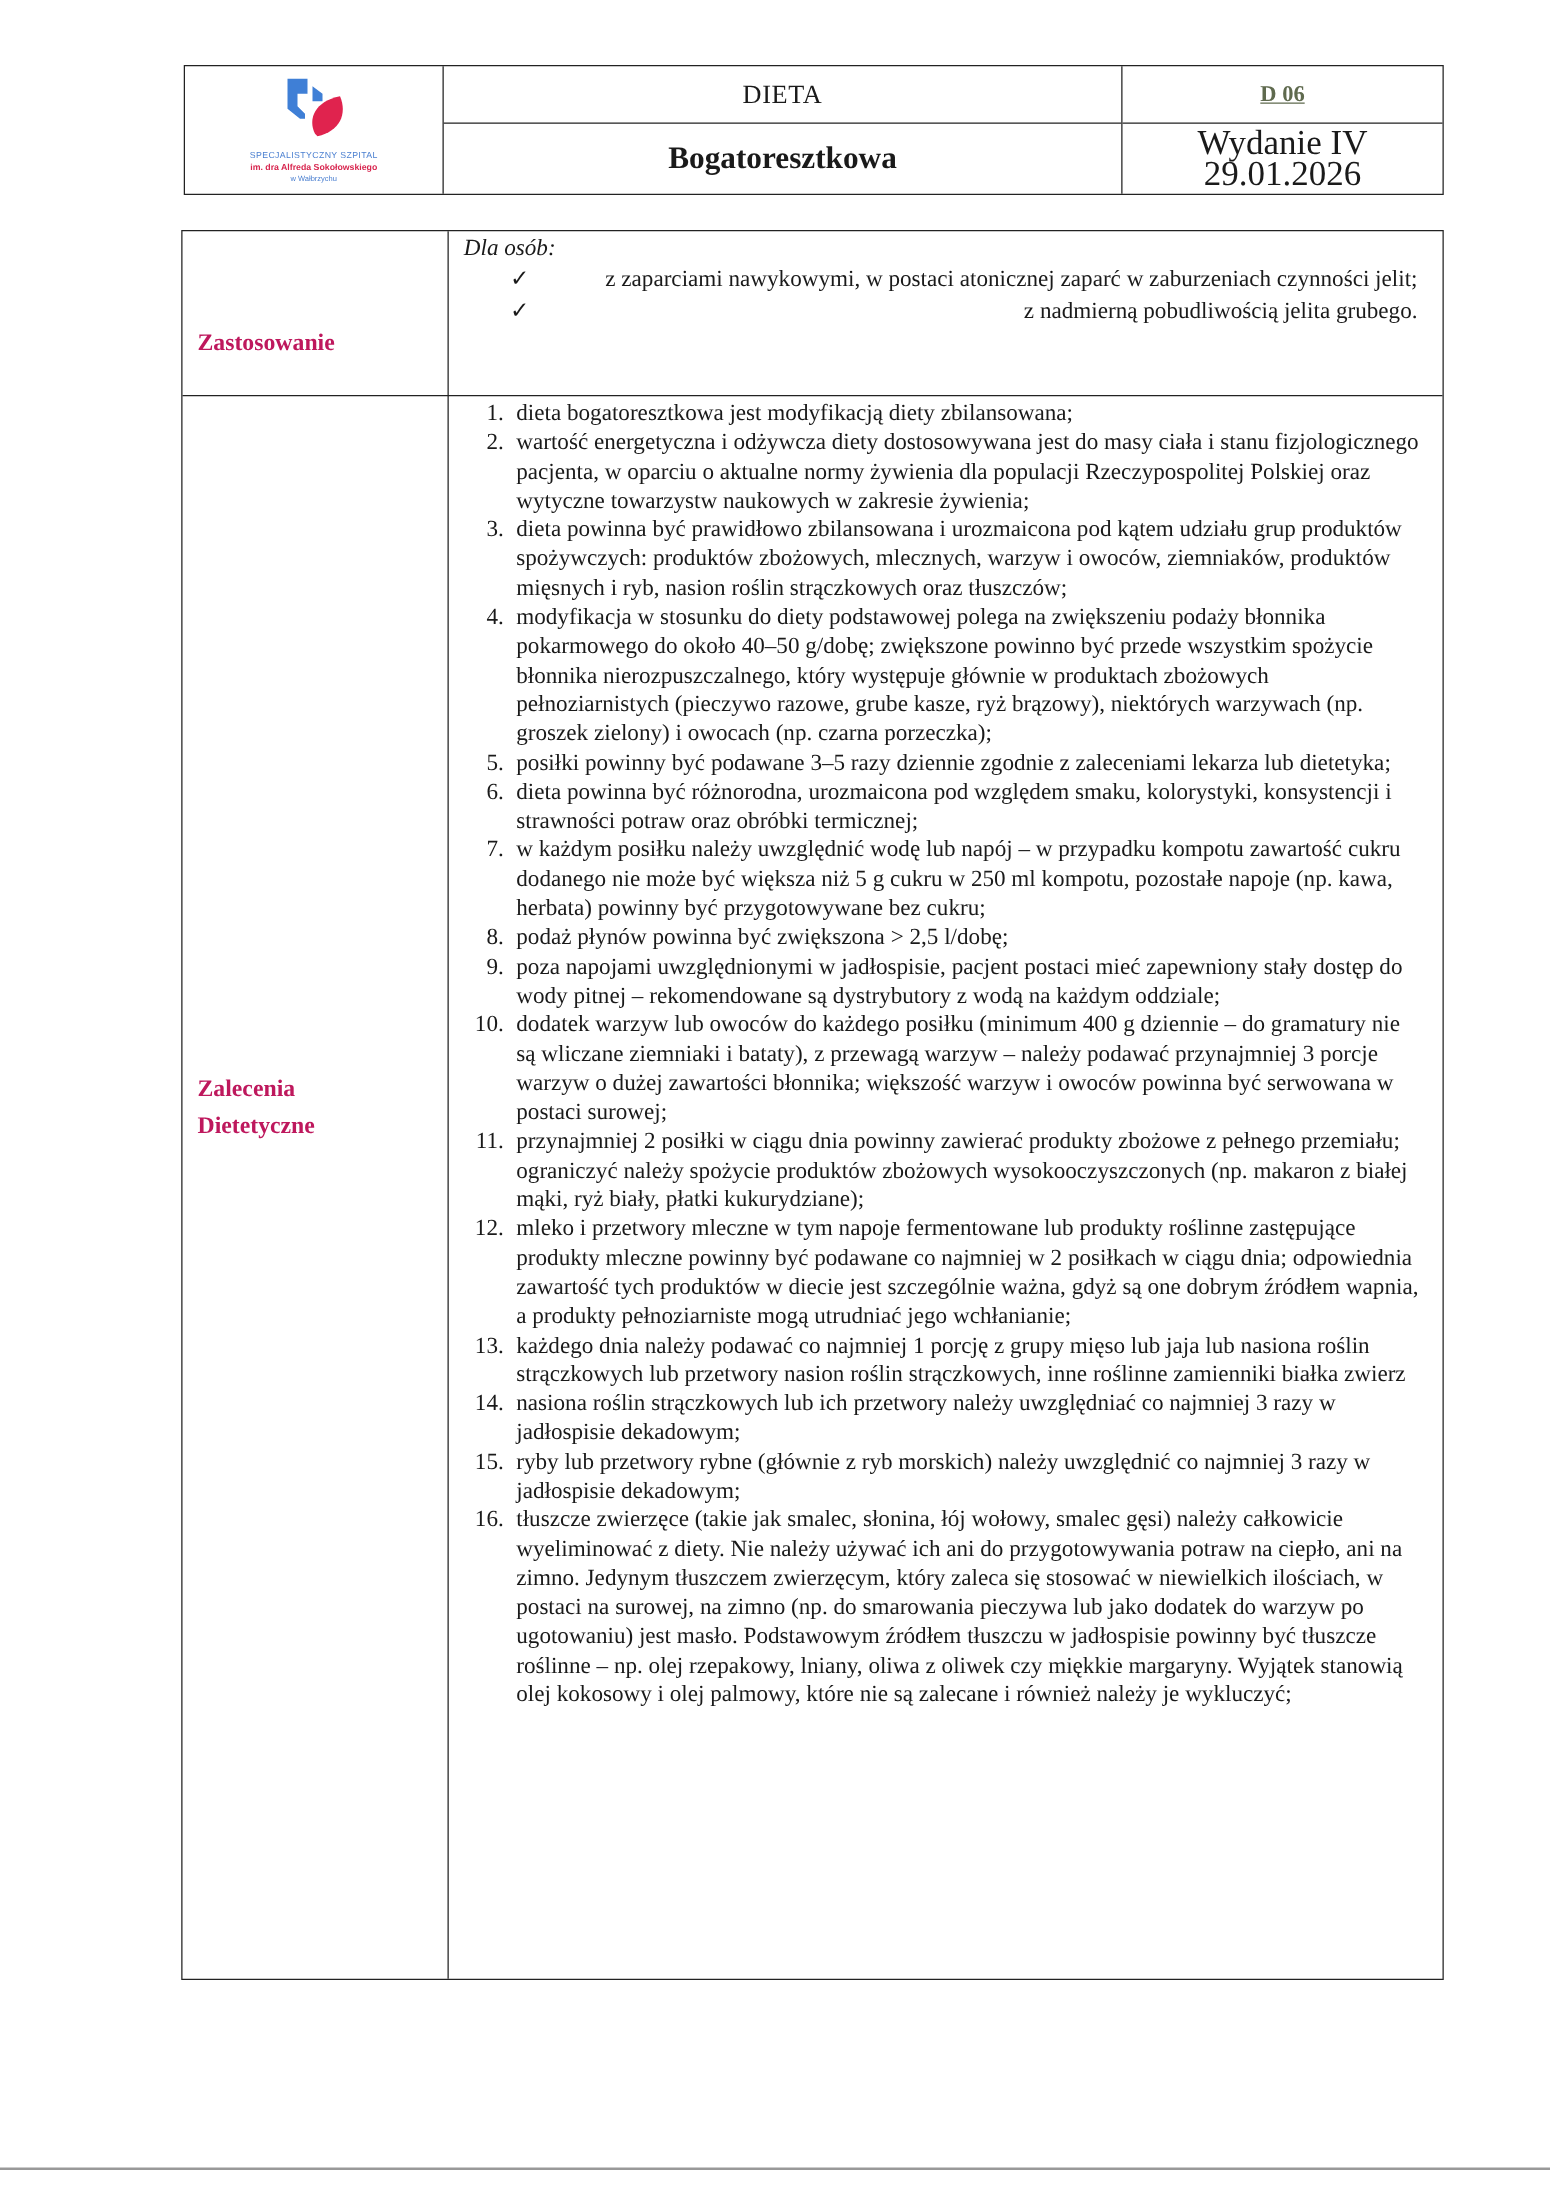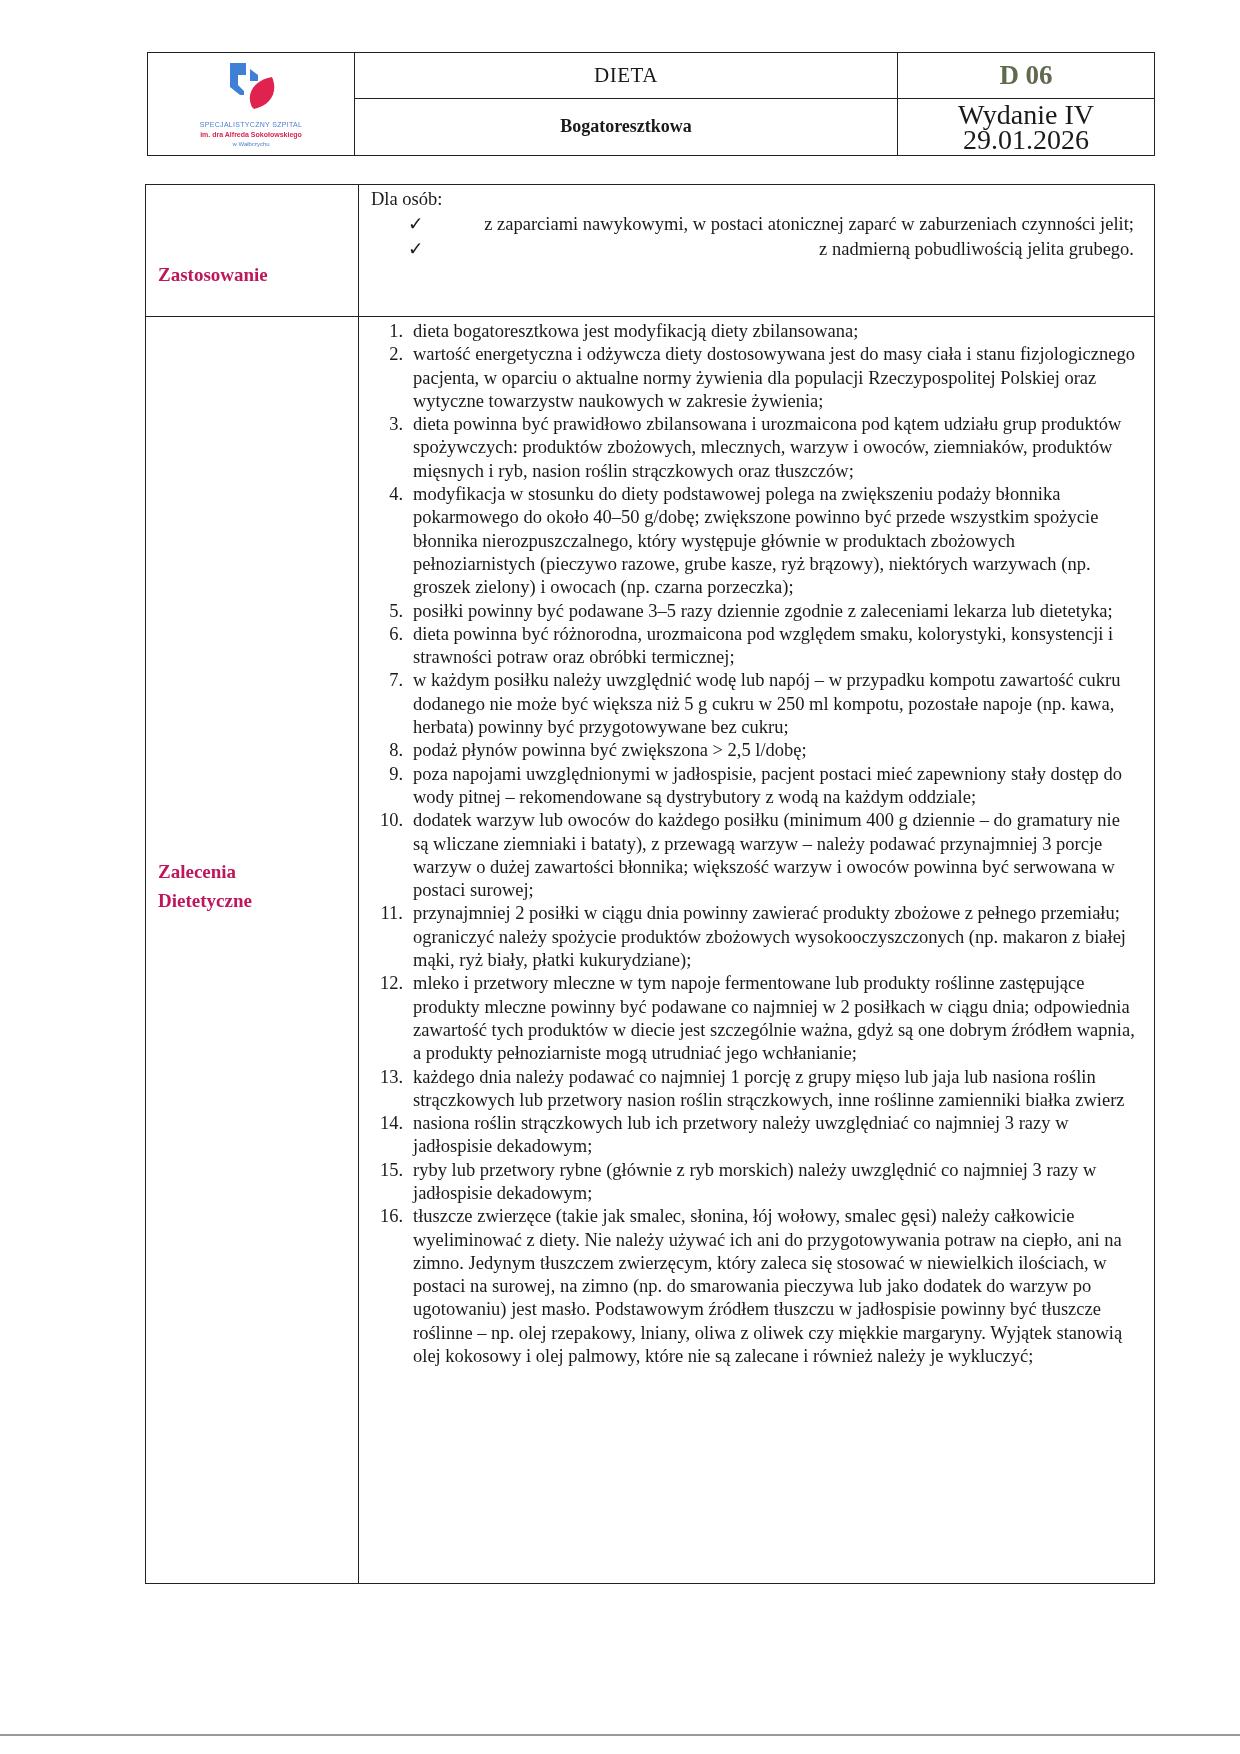--- a/index.html
+++ b/index.html
@@ -11,42 +11,42 @@
     .hdr-logo { position: absolute; left: 0; top: 0; width: 207px; height: 100%;
                 border-right: 1.5px solid #222; box-sizing: border-box; }
     .hdr-title { position: absolute; left: 207px; top: 0; width: 543px; height: 100%;
                  border-right: 1.5px solid #222; box-sizing: border-box; }
     .hdr-code { position: absolute; left: 750px; top: 0; right: 0; height: 100%; }
     .hdr-row-top { position: absolute; left: 0; top: 0; right: 0; height: 45px;
                    border-bottom: 1.5px solid #222; display: flex; align-items: center; justify-content: center; }
     .hdr-row-bot { position: absolute; left: 0; top: 45px; right: 0; bottom: 0;
                    display: flex; align-items: center; justify-content: center; flex-direction: column; }
     .dieta-label { font-weight: normal; font-size: 21px; letter-spacing: 0.5px; }
-    .dieta-name { font-weight: bold; font-size: 18px; }
-    .doc-code { font-weight: bold; font-size: 27px; color: #5f6a4e; }
+    .dieta-name { font-weight: bold; font-size: 25px; }
+    .doc-code { font-weight: bold; font-size: 18px; color: #5f6a4e; text-decoration: underline; }
     .edition { font-size: 28px; line-height: 25px; text-align: center; }
 
     .logo-wrap { position: absolute; left: 0; top: 0; width: 100%; height: 100%; }
     .logo-text { position: absolute; left: 0; right: 0; text-align: center;
                  font-family: "Liberation Sans", "DejaVu Sans", sans-serif; white-space: nowrap; }
     .logo-t1 { top: 68px; font-size: 7px; color: #4a7fd0; letter-spacing: 0.3px; }
     .logo-t2 { top: 78px; font-size: 7px; color: #d8264f; font-weight: bold; }
     .logo-t3 { top: 88px; font-size: 6px; color: #4a7fd0; }
 
     .body-table { position: absolute; left: 145px; top: 184px; width: 1010px; height: 1400px;
                   border: 1.5px solid #222; box-sizing: border-box; }
     .col-split { position: absolute; left: 212px; top: 0; bottom: 0; border-left: 1.5px solid #222; }
     .row-split { position: absolute; left: 0; right: 0; top: 131px; border-top: 1.5px solid #222; }
 
     .label { position: absolute; left: 12px; font-weight: bold; font-size: 19px; line-height: 29px; color: #be185d; }
     .label-app { top: 75px; }
     .label-rec { top: 672px; }
 
     .app-content { position: absolute; left: 225px; top: 0; right: 20px; font-size: 18.5px; line-height: 25px; }
-    .app-intro { margin-top: 2px; }
+    .app-intro { margin-top: 2px; font-style: italic; }
     .check-item { display: flex; }
     .check-mark { width: 40px; margin-left: 37px; flex: none; }
     .check-text { flex: 1; text-align: right; }
 
     .rec-list { position: absolute; left: 225px; top: 135px; right: 16px; margin: 0; padding: 0;
                 list-style: none; font-size: 18.5px; line-height: 23.3px; }
     .rec-item { display: flex; }
     .rec-num { width: 42px; flex: none; text-align: right; padding-right: 10px; box-sizing: border-box; }
     .rec-text { flex: 1; }
 

